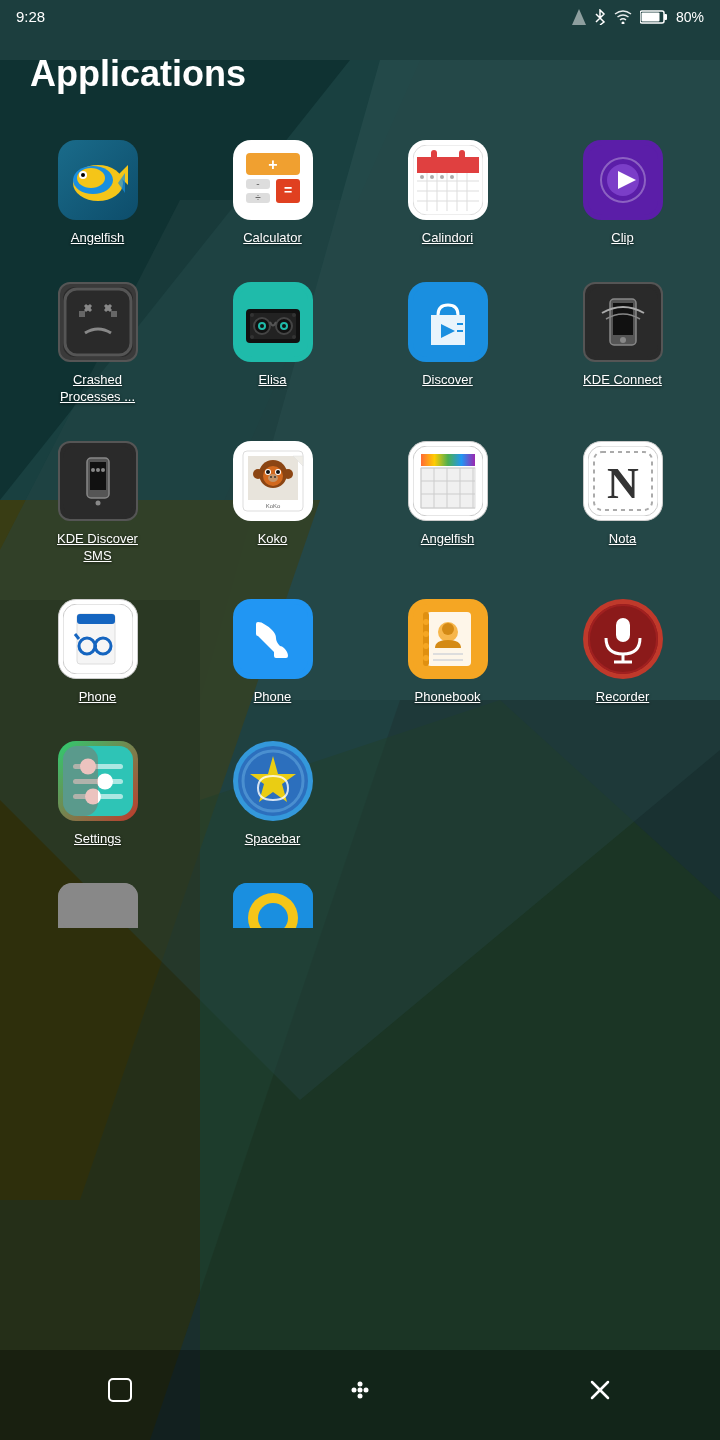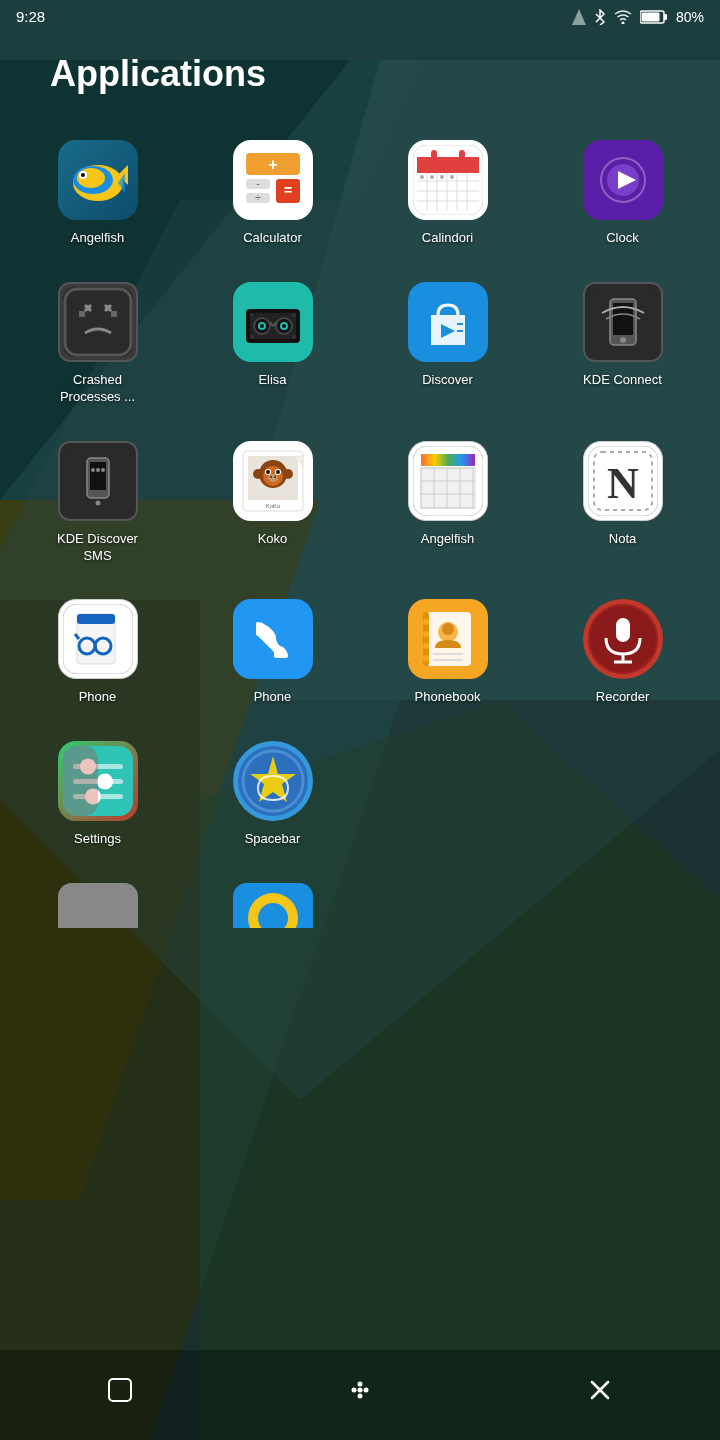--- a/index.html
+++ b/index.html
@@ -48,21 +48,20 @@
     }
 
     
     .page-title {
       position: relative;
       z-index: 10;
       color: white;
       font-size: 36px;
       font-weight: bold;
       padding: 20px 30px 30px 30px;
-      margin-left: 20px;
     }
 
     
     .app-grid {
       position: relative;
       z-index: 10;
       display: grid;
       grid-template-columns: repeat(4, 1fr);
       gap: 0;
       padding: 0 10px;
@@ -89,20 +88,21 @@
       flex-shrink: 0;
     }
 
     .app-label {
       color: white;
       font-size: 13px;
       text-align: center;
       line-height: 1.3;
       text-shadow: 0 1px 3px rgba(0,0,0,0.7);
       max-width: 85px;
+      text-decoration: underline;
     }
 
     
     .bottom-bar {
       position: absolute;
       bottom: 0;
       left: 0;
       right: 0;
       z-index: 10;
       height: 90px;
@@ -280,21 +280,21 @@
   <div class="app-item">
     <div class="app-icon clip-icon">
       <svg width="70" height="70" viewBox="0 0 70 70">
         <rect width="70" height="70" rx="14" fill="#5b1ea8"></rect>
 
         <circle cx="35" cy="35" r="22" fill="none" stroke="white" stroke-width="2" opacity="0.3"></circle>
         <circle cx="35" cy="35" r="16" fill="#7b3ec8"></circle>
         <polygon points="30,26 30,44 48,35" fill="white"></polygon>
       </svg>
     </div>
-    <span class="app-label">Clock</span>
+    <span class="app-label">Clip</span>
   </div>
 
 
   <div class="app-item">
     <div class="app-icon crashed-icon" style="border-radius:12px;">
       <svg width="70" height="70" viewBox="0 0 70 70">
         <rect width="70" height="70" rx="12" fill="#2a2a2a"></rect>
 
         <rect x="22" y="18" width="6" height="6" fill="#666"></rect>
         <rect x="42" y="18" width="6" height="6" fill="#666"></rect>

